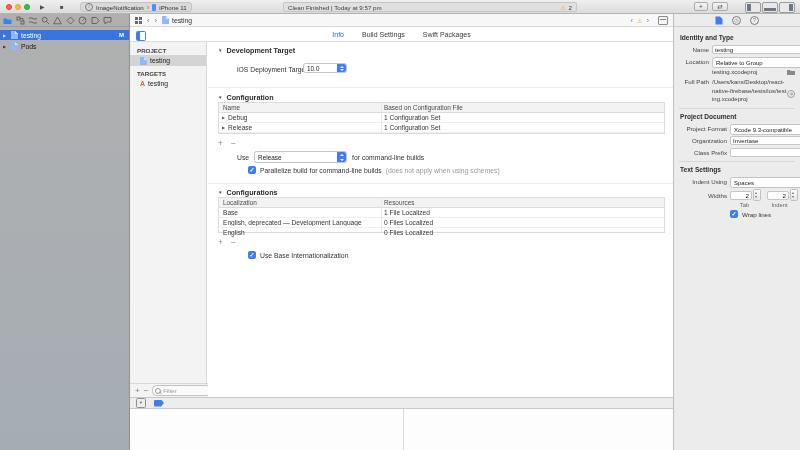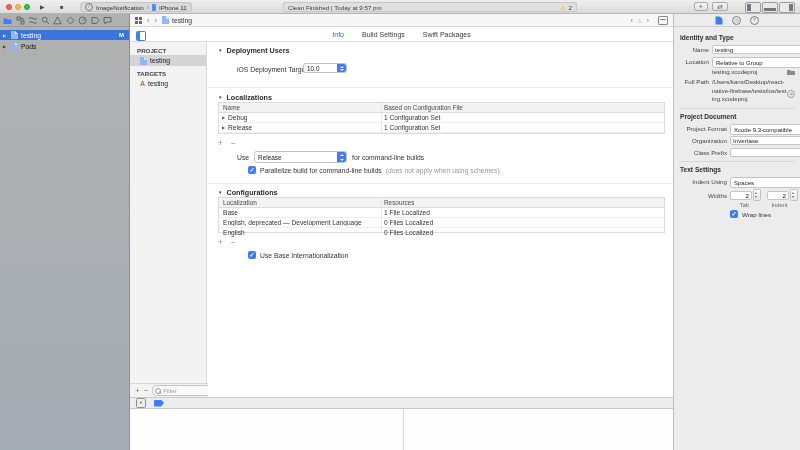--- a/index.html
+++ b/index.html
@@ -299,32 +299,32 @@
           <span class="mag"></span>
           <input placeholder="Filter" style="">
         </span>
       </div>
     </div>
 
     <div class="r set">
 
       <div class="r fx sech" style="left:10px;top:4px;">
         <span class="tri">▼</span>
-        <span>Deployment Users</span>
+        <span>Development Target</span>
       </div>
       <div class="r lbl" style="left:29px;top:24px;">iOS Deployment Target</div>
       <div class="r popup" style="left:95px;top:21px;width:44px;">
         <span>10.0</span>
         <span class="cap"></span>
       </div>
       <div class="r sep" style="left:0;top:45px;width:465px;"></div>
 
       <div class="r fx sech" style="left:10px;top:51px;">
         <span class="tri">▼</span>
-        <span>Localizations</span>
+        <span>Configuration</span>
       </div>
       <div class="r tbl" style="left:10px;top:60px;width:447px;height:32px;">
         <div class="c2line" style="left:162px;"></div>
         <div class="fx tblh" style="height:9px;">
           <span style="padding-left:4px;width:158px;">Name</span>
           <span style="padding-left:3px;">Based on Configuration File</span>
         </div>
         <div class="fx trow" style="height:9px;">
           <span class="fx" style="padding-left:3px;width:159px;">
               <span class="rdisc">▶</span>

